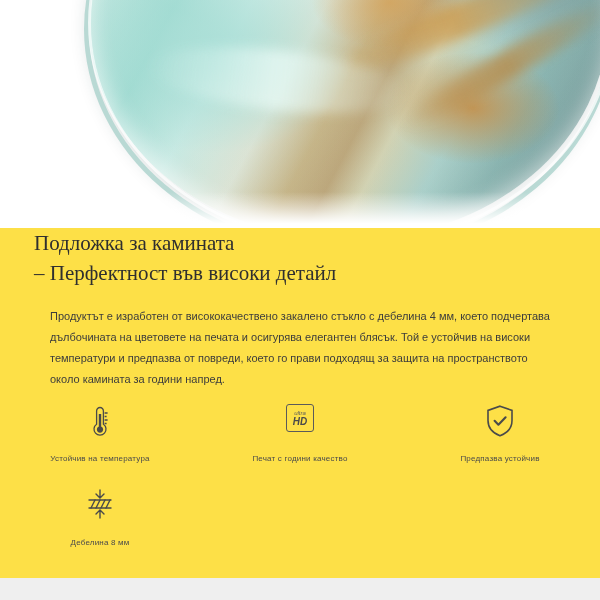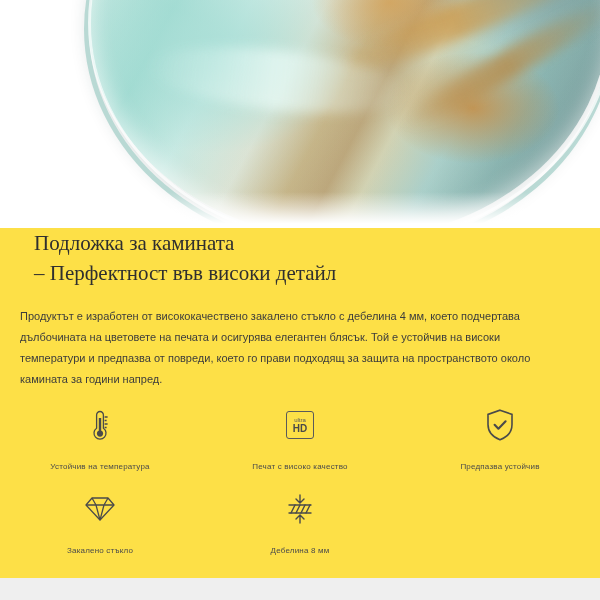--- a/index.html
+++ b/index.html
@@ -132,21 +132,21 @@
     font-size: 21px;
     line-height: 30px;
     color: #2f2f2f;
     padding: 0 34px;
     margin: 0;
     font-weight: 400;
   }
   .headline .l2 { display: block; }
   .body-copy {
     margin: 18px 0 0 0;
-    padding: 0 20px;
+    padding: 0 50px;
     font-size: 11px;
     line-height: 21px;
     color: #3c3c3c;
     max-width: 540px;
   }
 
   
   .features {
     position: absolute;
     left: 0;
@@ -160,25 +160,26 @@
     display: flex;
     flex-direction: column;
     align-items: center;
     padding-top: 8px;
     height: 84px;
     box-sizing: border-box;
   }
   .feature .icon {
     height: 42px;
     display: flex;
-    align-items: center;
+    align-items: flex-start;
     justify-content: center;
+    font-style: italic;
   }
   .feature .caption {
-    margin-top: 16px;
+    margin-top: 8px;
     font-size: 8px;
     color: #4a4a4a;
     text-align: center;
     letter-spacing: .2px;
   }
   .ultrahd {
     width: 26px;
     height: 26px;
     border: 1.6px solid #5a5a5a;
     border-radius: 3px;
@@ -242,42 +243,33 @@
       <div class="caption">Устойчив на температура</div>
     </div>
 
     <div class="feature">
       <div class="icon">
         <div class="ultrahd">
           <span class="u1">ultra</span>
           <span class="u2">HD</span>
         </div>
       </div>
-      <div class="caption">Печат с високо качество</div>
+      <div class="caption">Печат с години качество</div>
     </div>
 
     <div class="feature">
       <div class="icon">
         <svg width="30" height="34" viewBox="0 0 30 34" fill="none">
           <path d="M15 2.2 27 6.4v10.2c0 7.6-5 12.6-12 15.2-7-2.6-12-7.6-12-15.2V6.4z" stroke="#4a4a4a" stroke-width="1.6" fill="none"></path>
           <path d="M9.6 16.8l3.8 3.9 7.2-7.4" stroke="#4a4a4a" stroke-width="2.1" fill="none" stroke-linecap="round" stroke-linejoin="round"></path>
         </svg>
       </div>
       <div class="caption">Предпазва устойчив</div>
     </div>
 
-    <div class="feature">
-      <div class="icon">
-        <svg width="32" height="28" viewBox="0 0 32 28" fill="none" stroke="#4a4a4a" stroke-width="1.3" stroke-linejoin="round">
-          <path d="M8 3h16l6 7-14 15L2 10z"></path>
-          <path d="M2 10h28M8 3l4 7M24 3l-4 7M12 10l4 15M20 10l-4 15"></path>
-        </svg>
-      </div>
-      <div class="caption">Закалено стъкло</div>
-    </div>
 
 
     <div class="feature">
       <div class="icon">
         <svg width="30" height="32" viewBox="0 0 30 32" fill="none" stroke="#4a4a4a" stroke-width="1.4" stroke-linecap="round">
           <path d="M15 2v7M11 6l4 4 4-4"></path>
           <path d="M15 30v-7M11 26l4-4 4 4"></path>
           <path d="M4 12h22M4 20h22"></path>
           <path d="M6 20l4-8M11 20l4-8M16 20l4-8M21 20l4-8"></path>
         </svg>

